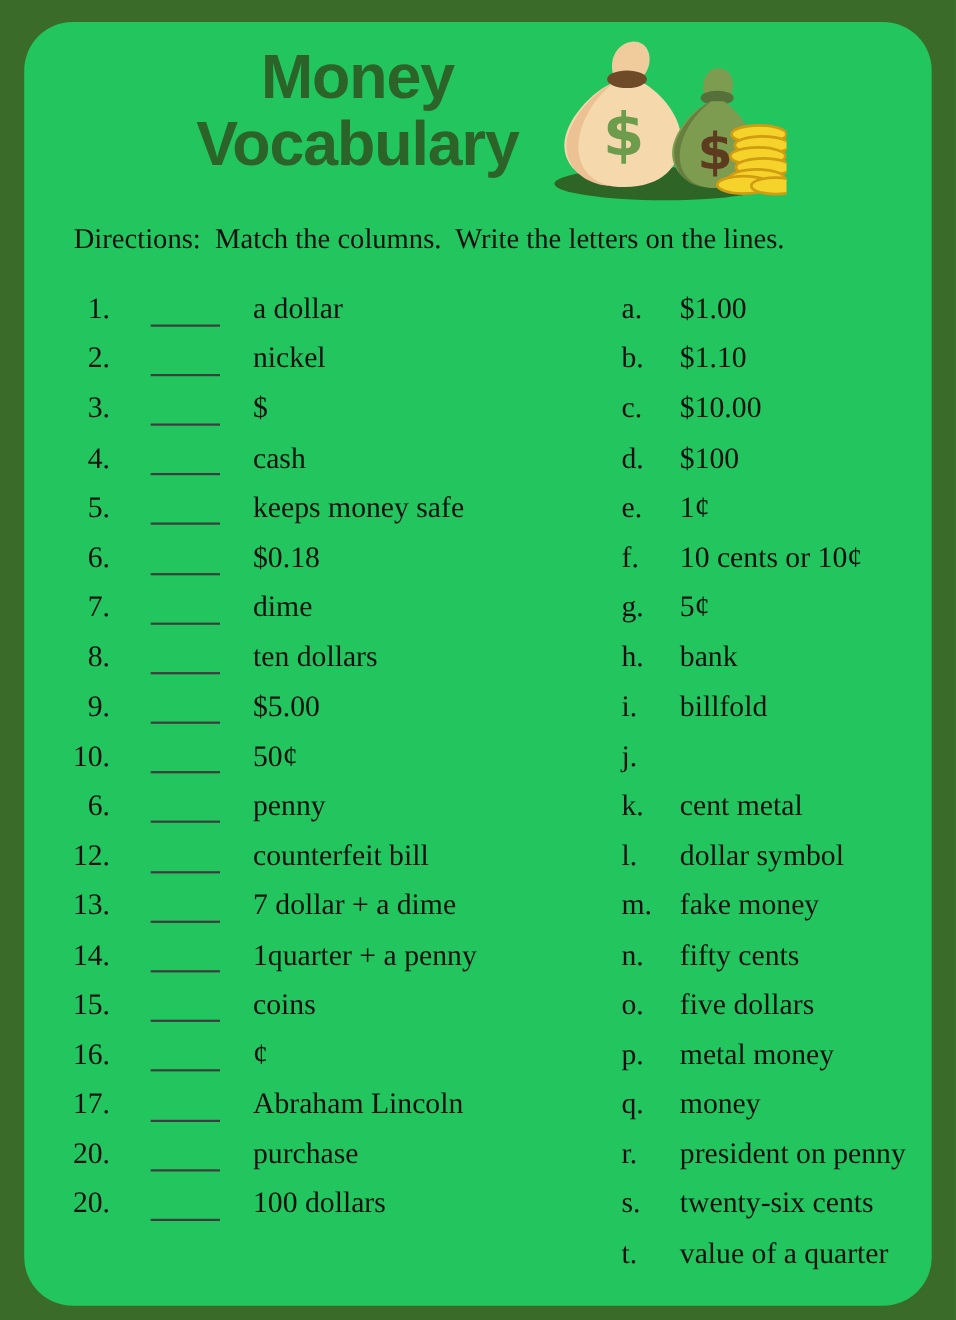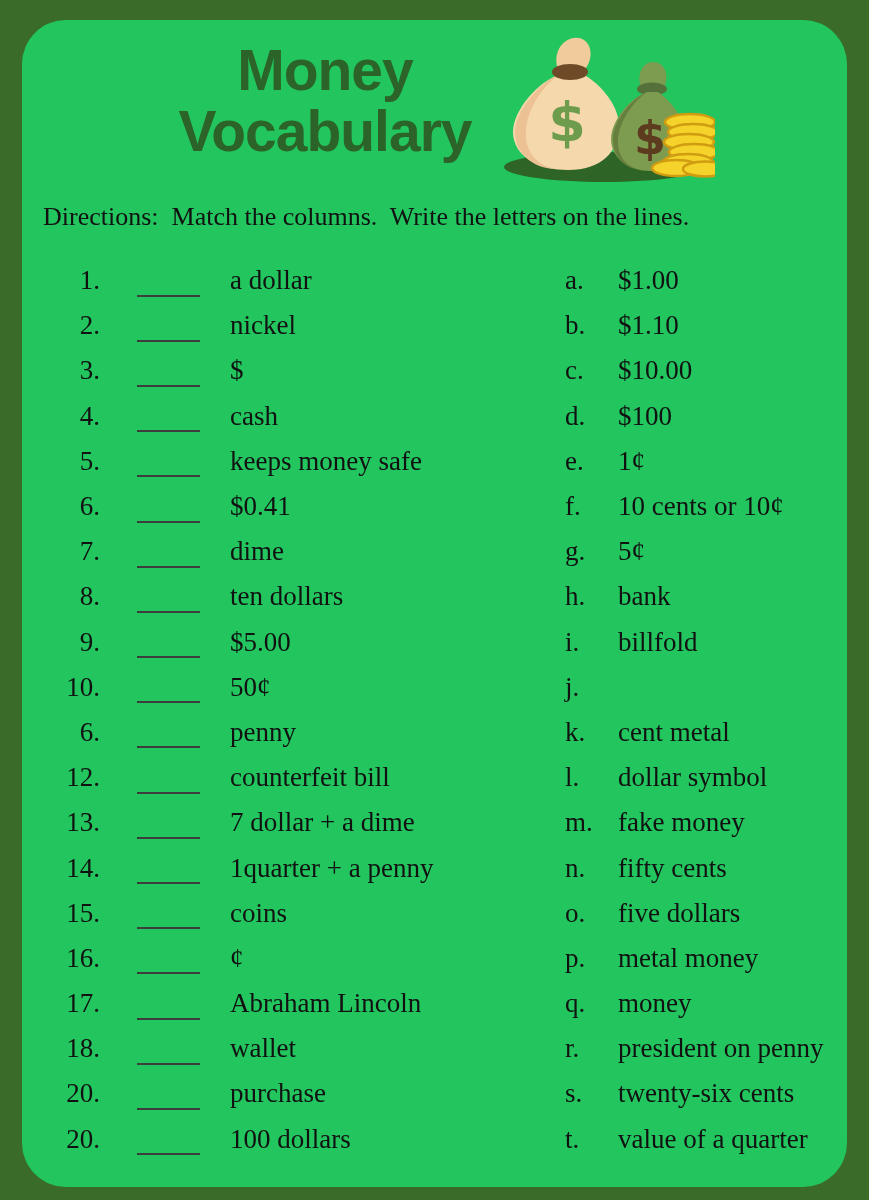--- a/index.html
+++ b/index.html
@@ -29,21 +29,21 @@
     color: #2c6328;
     letter-spacing: -1px;
   }
   .illustration {
     position: absolute;
     left: 478px; top: 6px;
     width: 215px; height: 165px;
   }
   .directions {
     position: absolute;
-    left: 21px; top: 182px;
+    left: 45px; top: 182px;
     font-size: 26px;
     white-space: pre;
   }
   
   .left-list {
     position: absolute;
     left: 0; top: 238px; width: 520px;
   }
   .right-list {
     position: absolute;
@@ -141,21 +141,21 @@
 
   <div class="mrow">
     <div class="num">5.</div>
     <div class="blank"></div>
     <div class="term">keeps money safe</div>
   </div>
 
   <div class="mrow">
     <div class="num">6.</div>
     <div class="blank"></div>
-    <div class="term">$0.41</div>
+    <div class="term">$0.18</div>
   </div>
 
   <div class="mrow">
     <div class="num">7.</div>
     <div class="blank"></div>
     <div class="term">dime</div>
   </div>
 
   <div class="mrow">
     <div class="num">8.</div>
@@ -210,25 +210,20 @@
     <div class="blank"></div>
     <div class="term">¢</div>
   </div>
 
   <div class="mrow">
     <div class="num">17.</div>
     <div class="blank"></div>
     <div class="term">Abraham Lincoln</div>
   </div>
 
-  <div class="mrow">
-    <div class="num">18.</div>
-    <div class="blank"></div>
-    <div class="term">wallet</div>
-  </div>
 
   <div class="mrow">
     <div class="num">20.</div>
     <div class="blank"></div>
     <div class="term">purchase</div>
   </div>
 
   <div class="mrow">
     <div class="num">20.</div>
     <div class="blank"></div>

